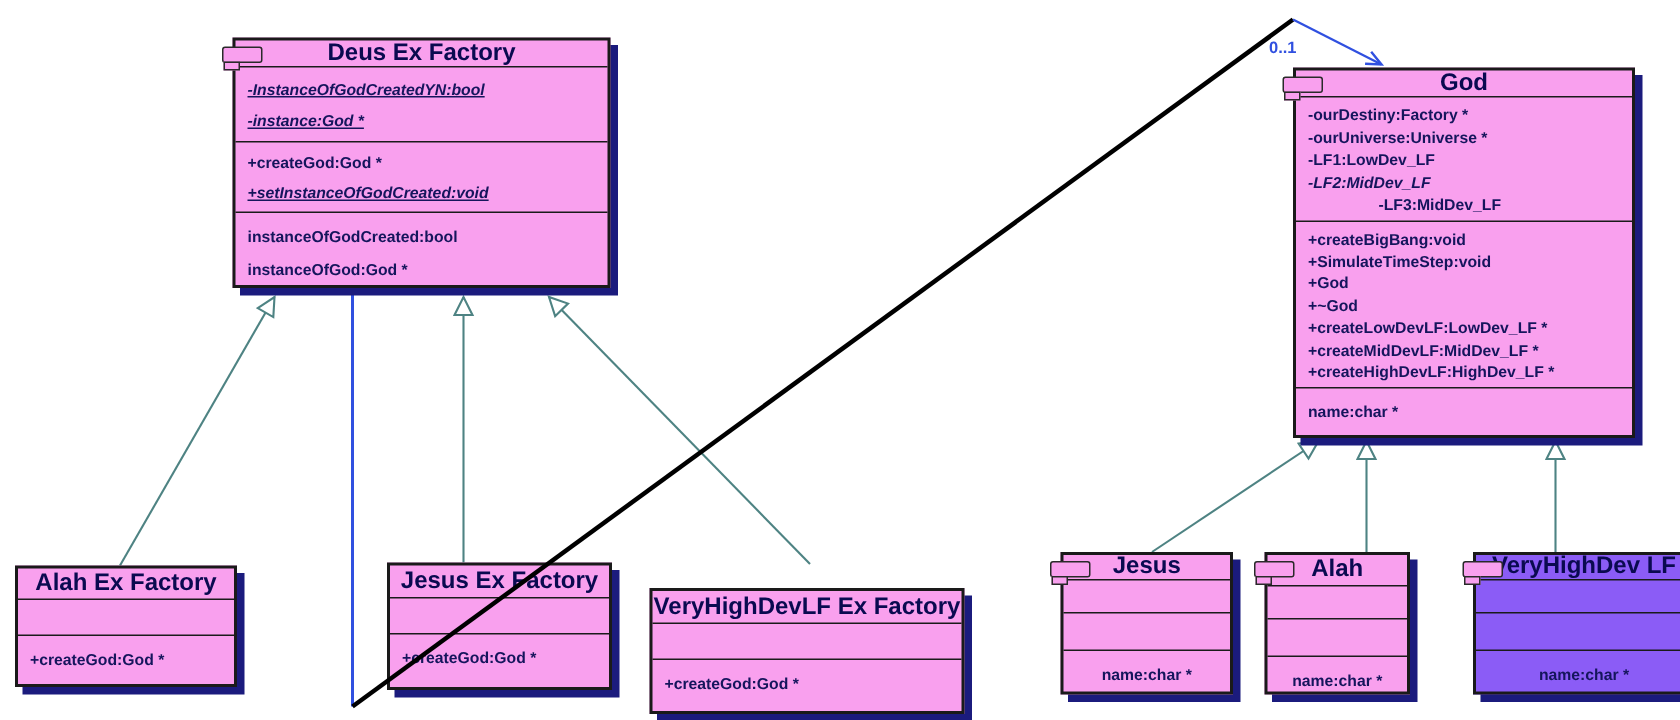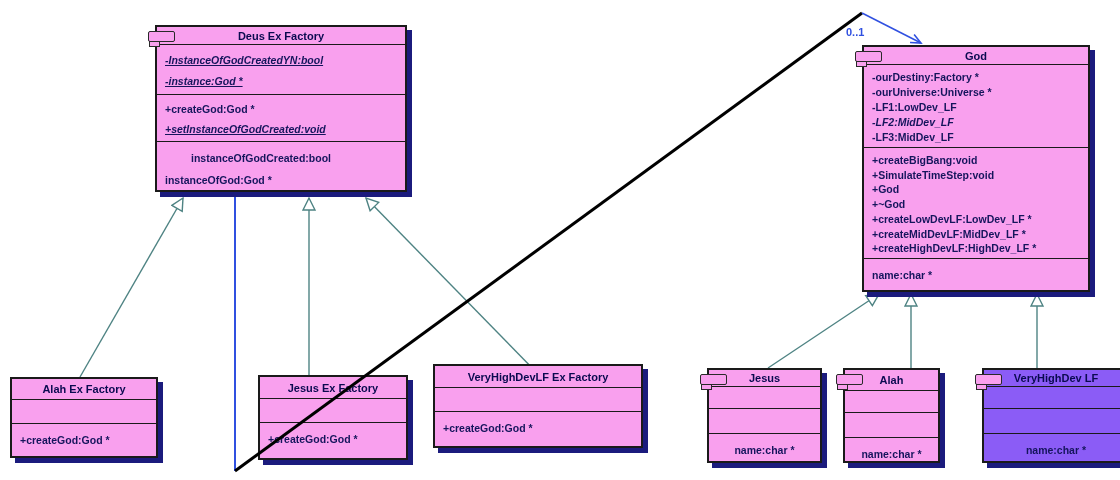--- a/index.html
+++ b/index.html
@@ -13,21 +13,21 @@
   #label-layer { position:absolute; left:0; top:0; width:1120px; height:480px; z-index:4; pointer-events:none; }
 
   .uml-class {
     position:absolute;
     background:#f9a0ee;
     border:2px solid #1a1a1a;
     box-shadow:5px 5px 0 0 #1b1b7d;
   }
   .uml-title {
     display:flex; align-items:center; justify-content:center;
-    font-size:11px; font-weight:bold; color:#0a0a50;
+    font-size:16px; font-weight:bold; color:#0a0a50;
     border-bottom:1.6px solid #1a1a1a;
     white-space:nowrap; overflow:hidden;text-align:right;
   }
   .uml-section { border-bottom:1.6px solid #1a1a1a; overflow:hidden; padding-top:5px; }
   .uml-section:last-child { border-bottom:none; }
   .uml-row {
     font-size:10.5px; font-weight:bold; color:#15155c;
     padding-left:8px; white-space:nowrap;
   }
   .uml-row.underline { text-decoration:underline;font-style:italic; }
@@ -70,33 +70,33 @@
         <div class="uml-title" style="height: 18px;">Deus Ex Factory</div>
         <div class="uml-section" style="height: 50px;">
           <div class="uml-row underline" style="line-height: 21px; color: rgb(21, 21, 92);">-InstanceOfGodCreatedYN:bool</div>
           <div class="uml-row underline" style="line-height: 21px; color: rgb(21, 21, 92);">-instance:God *</div>
         </div>
         <div class="uml-section" style="height: 47px;">
           <div class="uml-row" style="line-height: 19.5px; color: rgb(21, 21, 92);">+createGod:God *</div>
           <div class="uml-row underline" style="line-height: 19.5px; color: rgb(21, 21, 92);">+setInstanceOfGodCreated:void</div>
         </div>
         <div class="uml-section" style="height: 52px;">
-          <div class="uml-row" style="line-height: 22px; color: rgb(21, 21, 92); margin-left: 26px;">instanceOfGodCreated:bool</div>
+          <div class="uml-row" style="line-height: 22px; color: rgb(21, 21, 92);">instanceOfGodCreated:bool</div>
           <div class="uml-row" style="line-height: 22px; color: rgb(21, 21, 92);">instanceOfGod:God *</div>
         </div>
       </div>
       <div class="uml-class" style="left: 862px; top: 45px; width: 228px; height: 247px; background: rgb(249, 160, 238); border-color: rgb(26, 26, 26); box-shadow: rgb(27, 27, 125) 5px 5px 0px 0px;">
         <span class="class-icon"></span>
         <div class="uml-title" style="height: 18px;">God</div>
         <div class="uml-section" style="height: 83px;">
           <div class="uml-row" style="line-height: 15px; color: rgb(21, 21, 92);">-ourDestiny:Factory *</div>
           <div class="uml-row" style="line-height: 15px; color: rgb(21, 21, 92);">-ourUniverse:Universe *</div>
           <div class="uml-row" style="line-height: 15px; color: rgb(21, 21, 92);">-LF1:LowDev_LF</div>
           <div class="uml-row" style="line-height: 15px; color: rgb(21, 21, 92); font-style: italic;">-LF2:MidDev_LF</div>
-          <div class="uml-row" style="line-height: 15px; color: rgb(21, 21, 92);">-LF3:MidDev_LF</div>
+          <div class="uml-row" style="line-height: 15px; color: rgb(21, 21, 92); margin-left: 47px;">-LF3:MidDev_LF</div>
         </div>
         <div class="uml-section" style="height: 111px;">
           <div class="uml-row" style="line-height: 14.7143px; color: rgb(21, 21, 92);">+createBigBang:void</div>
           <div class="uml-row" style="line-height: 14.7143px; color: rgb(21, 21, 92);">+SimulateTimeStep:void</div>
           <div class="uml-row" style="line-height: 14.7143px; color: rgb(21, 21, 92);">+God</div>
           <div class="uml-row" style="line-height: 14.7143px; color: rgb(21, 21, 92);">+~God</div>
           <div class="uml-row" style="line-height: 14.7143px; color: rgb(21, 21, 92);">+createLowDevLF:LowDev_LF *</div>
           <div class="uml-row" style="line-height: 14.7143px; color: rgb(21, 21, 92);">+createMidDevLF:MidDev_LF *</div>
           <div class="uml-row" style="line-height: 14.7143px; color: rgb(21, 21, 92);">+createHighDevLF:HighDev_LF *</div>
         </div>
@@ -111,21 +111,21 @@
           <div class="uml-row" style="line-height: 22px; color: rgb(21, 21, 92);">+createGod:God *</div>
         </div>
       </div>
       <div class="uml-class" style="left: 258px; top: 375px; width: 150px; height: 85px; background: rgb(249, 160, 238); border-color: rgb(26, 26, 26); box-shadow: rgb(27, 27, 125) 5px 5px 0px 0px;">
         <div class="uml-title" style="height: 22px;">Jesus Ex Factory</div>
         <div class="uml-section" style="height: 24px;"></div>
         <div class="uml-section" style="height: 39px;">
           <div class="uml-row" style="line-height: 22px; color: rgb(21, 21, 92);">+createGod:God *</div>
         </div>
       </div>
-      <div class="uml-class" style="left: 433px; top: 364px; width: 210px; height: 84px; background: rgb(249, 160, 238); border-color: rgb(26, 26, 26); box-shadow: rgb(27, 27, 125) 5px 5px 0px 0px;">
+      <div class="uml-class" style="left: 433px; top: 392px; width: 210px; height: 84px; background: rgb(249, 160, 238); border-color: rgb(26, 26, 26); box-shadow: rgb(27, 27, 125) 5px 5px 0px 0px;">
         <div class="uml-title" style="height: 22px;">VeryHighDevLF Ex Factory</div>
         <div class="uml-section" style="height: 24px;"></div>
         <div class="uml-section" style="height: 38px;">
           <div class="uml-row" style="line-height: 22px; color: rgb(21, 21, 92);">+createGod:God *</div>
         </div>
       </div>
       <div class="uml-class" style="left: 707px; top: 368px; width: 115px; height: 95px; background: rgb(249, 160, 238); border-color: rgb(26, 26, 26); box-shadow: rgb(27, 27, 125) 5px 5px 0px 0px;">
         <span class="class-icon"></span>
         <div class="uml-title" style="height: 17px;">Jesus</div>
         <div class="uml-section" style="height: 22px;"></div>

